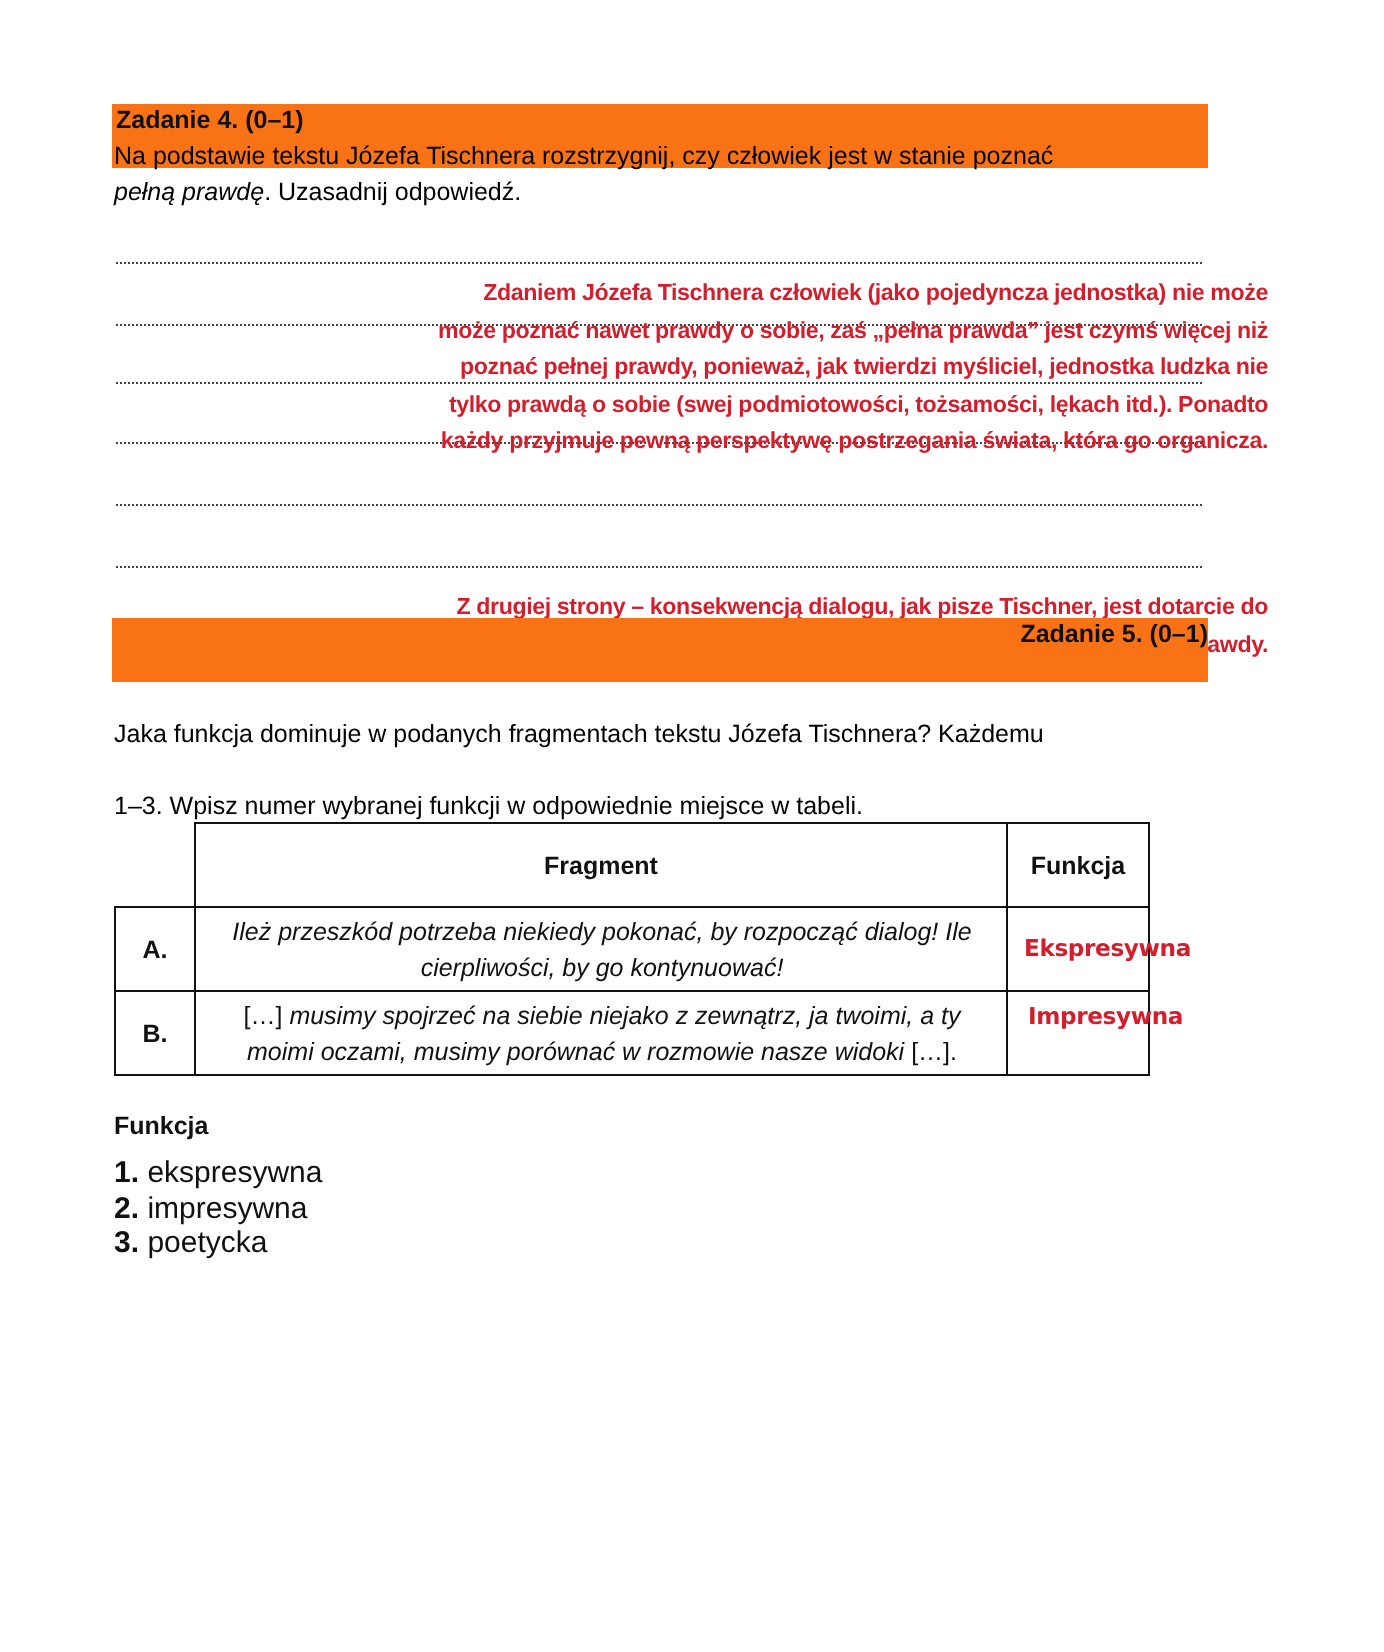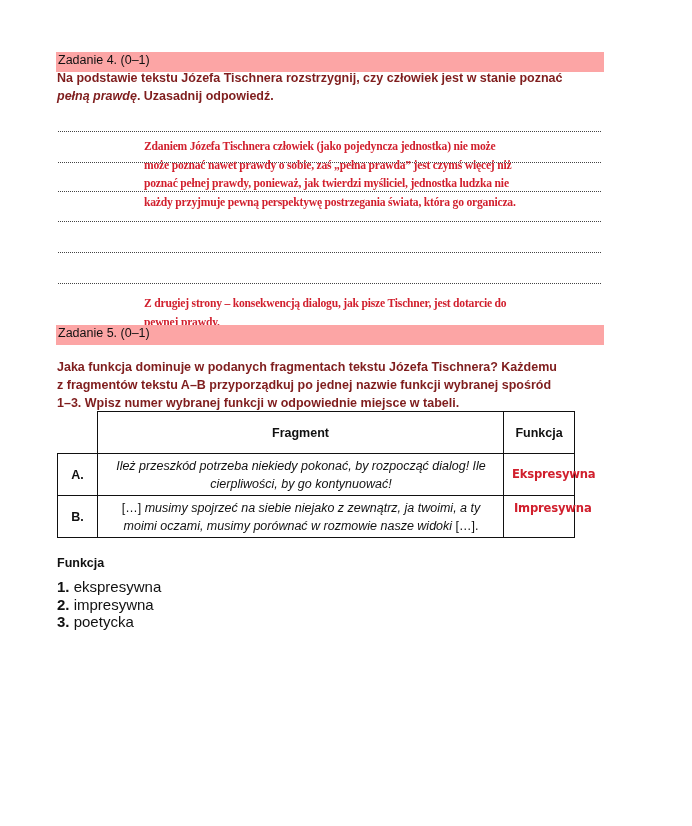--- a/index.html
+++ b/index.html
@@ -1,28 +1,28 @@
 <!DOCTYPE html>
 <html><head>
 <meta charset="utf-8">
 <style>
   html, body { margin: 0; padding: 0; background: #ffffff; }
   body { width: 692px; height: 826px; position: relative; overflow: hidden;
          font-family: "Liberation Sans", sans-serif; color: #111; }
-  .task-header { position: absolute; left: 56px; width: 548px; height: 20px;
-                 background: #fca5a5; font-weight: normal; font-size: 12.5px;
+  .task-header { position: absolute; left: 56px; width: 548px; height: 32px;
+                 background: #f97316; font-weight: bold; font-size: 12.5px;
                  line-height: 16px; padding-left: 2px; box-sizing: border-box; color:#111; }
-  .task-text { position: absolute; left: 57px; width: 560px; font-weight: bold;
-               font-size: 12.5px; line-height: 18px; color:#7f1d1d; }
+  .task-text { position: absolute; left: 57px; width: 560px; font-weight: normal;
+               font-size: 12.5px; line-height: 18px; color:#000000; }
   .task-text em { font-style: italic; }
   .dotline { position: absolute; left: 58px; width: 543px; height: 0;
              border-top: 1.3px dotted #444; }
   .answer { position: absolute; left: 144px; width: 490px; color: #d11f2d;
-            font-family: Liberation Serif, serif; font-weight: bold;
-            font-size: 11.6px; line-height: 18.6px; letter-spacing: -0.2px; }
+            font-family: Liberation Sans, sans-serif; font-weight: bold;
+            font-size: 11.6px; line-height: 18.6px; letter-spacing: -0.2px; text-align: right; }
   .answer p { margin: 0; }
   table.frag { position: absolute; left: 57px; top: 411px; border-collapse: collapse;
                font-size: 12.5px; }
   table.frag td { border: 1.3px solid #111; padding: 0; vertical-align: middle; text-align: center; }
   table.frag td.blank { border: none; border-bottom: 1.3px solid #111; }
   .th-cell { font-weight: bold; text-align: center; height: 41px; }
   .rowlbl { width: 39px; font-weight: bold; text-align: center; height: 41px; }
   .fragtxt { width: 392px; padding: 0 6px 0 7px !important; line-height: 18px; font-style: italic; }
   .fragtxt .norm { font-style: normal; }
   .func { width: 70px; position: relative; }
@@ -46,31 +46,32 @@
 <div class="dotline" style="top:162px;"></div>
 <div class="dotline" style="top:191px;"></div>
 <div class="dotline" style="top:221px;"></div>
 <div class="dotline" style="top:252px;"></div>
 <div class="dotline" style="top:283px;"></div>
 
 <div class="answer" style="top:138px;">
   <p>Zdaniem Józefa Tischnera człowiek (jako pojedyncza jednostka) nie może</p>
   <p>może poznać nawet prawdy o sobie, zaś „pełna prawda” jest czymś więcej niż</p>
   <p>poznać pełnej prawdy, ponieważ, jak twierdzi myśliciel, jednostka ludzka nie</p>
+  <p>tylko prawdą o sobie (swej podmiotowości, tożsamości, lękach itd.). Ponadto</p>
   <p>każdy przyjmuje pewną perspektywę postrzegania świata, która go organicza.</p>
 </div>
 <div class="answer" style="top:247px;margin-top:48px;">
   <p>Z drugiej strony – konsekwencją dialogu, jak pisze Tischner, jest dotarcie do</p>
   <p>pewnej prawdy.</p>
 </div>
 
-<div class="task-header" style="top:325px;">Zadanie 5. (0–1)</div>
+<div class="task-header" style="top:309px;text-align:right;">Zadanie 5. (0–1)</div>
 <div class="task-text" style="top:342px;margin-top:16px;">
   <span>Jaka funkcja dominuje w podanych fragmentach tekstu Józefa Tischnera? Każdemu</span><br>
-  <span>z fragmentów tekstu A–B przyporządkuj po jednej nazwie funkcji wybranej spośród</span><br>
+  <br>
   <span>1–3. Wpisz numer wybranej funkcji w odpowiednie miejsce w tabeli.</span>
 </div>
 
 <table class="frag">
   <tbody>
       <tr>
     <td class="blank"></td>
     <td class="th-cell">Fragment</td>
     <td class="th-cell" style="width:70px;">Funkcja</td>
   </tr>

